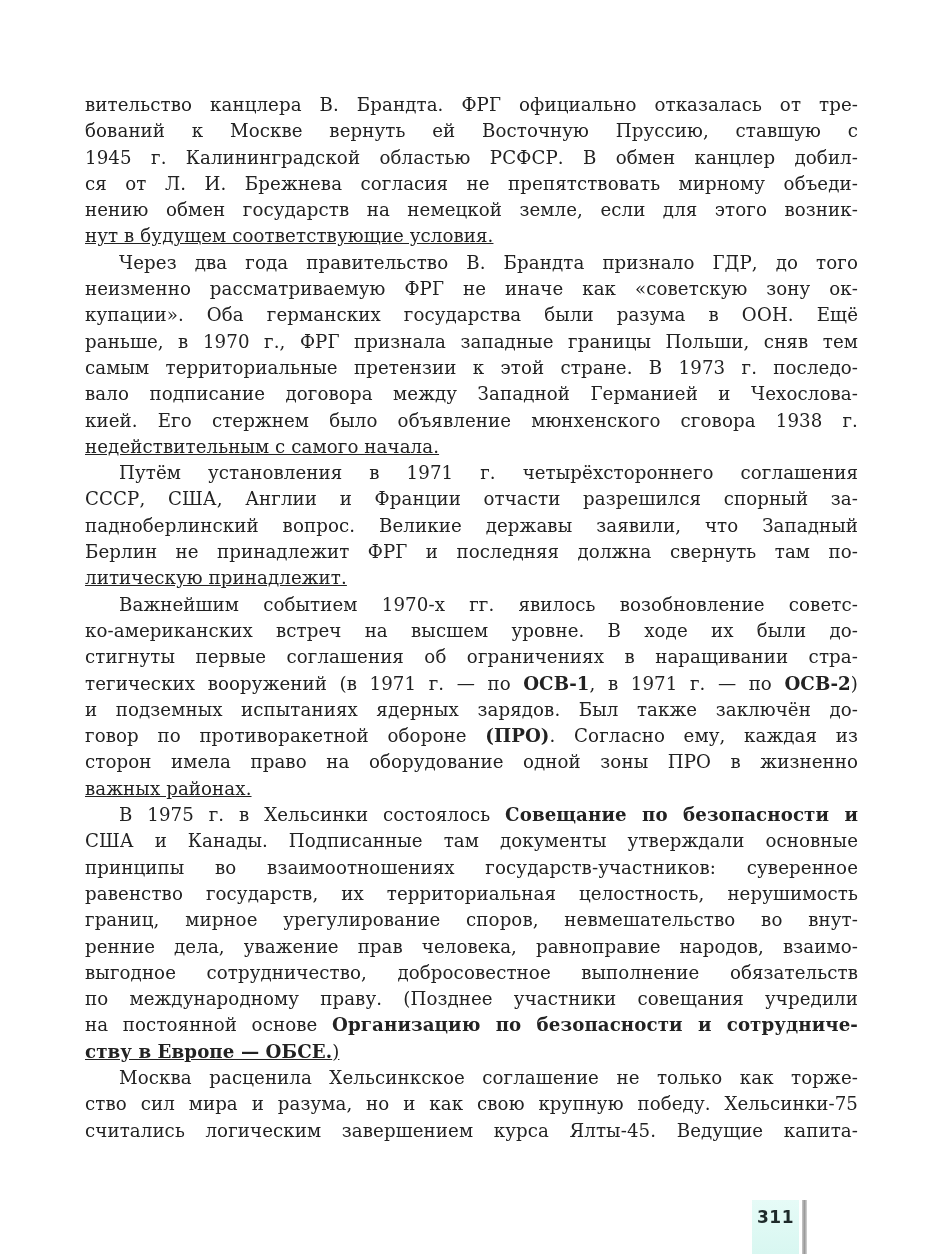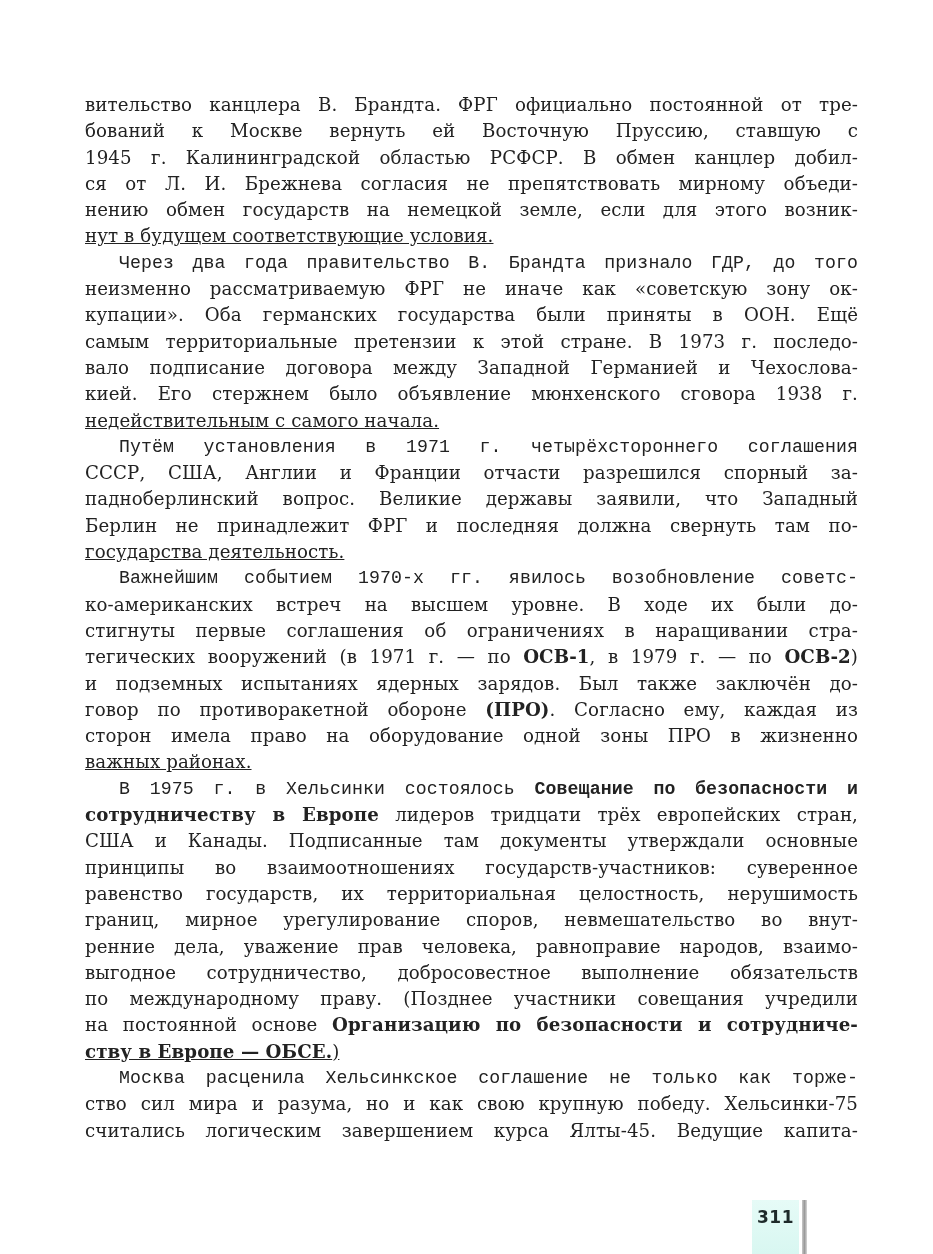--- a/index.html
+++ b/index.html
@@ -12,77 +12,77 @@
       position: absolute; left: 85px; top: 92px; width: 773px;
       font-size: 18.2px; line-height: 26.3px;
       letter-spacing: 0.1px;
     }
     .ln {
       display: block; height: 26.3px; white-space: nowrap;
       text-align: justify; text-align-last: justify;
       overflow: visible;
     }
     .ln.last { text-align-last: left; text-decoration: underline; }
-    .ln.indent { padding-left: 34px; font-family: Liberation Mono, monospace; }
+    .ln.indent { padding-left: 34px; }
     .seg { }
     .b { font-weight: bold; }
     .page-number-box {
       position: absolute; left: 752px; top: 1200px; width: 47px; height: 54px;
       background: linear-gradient(180deg, #e6fbf7 0%, #d8f7f1 100%);
     }
     .page-number {
       position: absolute; left: 757px; top: 1207px; font-family: "DejaVu Sans", "Liberation Sans", sans-serif;
       font-weight: bold; font-size: 17px; color: #1e2a2a; letter-spacing: 0.5px;
     }
     .page-edge-bar {
       position: absolute; left: 802px; top: 1200px; width: 5px; height: 54px;
       background: linear-gradient(90deg, #c8c8c8, #9a9a9a, #d6d6d6);
     }
   </style>
 </head>
 <body>
 
 <div class="page-text" id="page-body">
     <div>
-      <span class="ln"><span class="seg">вительство канцлера В. Брандта. ФРГ официально постоянной от тре-</span></span>
+      <span class="ln"><span class="seg">вительство канцлера В. Брандта. ФРГ официально отказалась от тре-</span></span>
       <span class="ln"><span class="seg">бований к Москве вернуть ей Восточную Пруссию, ставшую с</span></span>
       <span class="ln"><span class="seg">1945 г. Калининградской областью РСФСР. В обмен канцлер добил-</span></span>
       <span class="ln"><span class="seg">ся от Л. И. Брежнева согласия не препятствовать мирному объеди-</span></span>
       <span class="ln"><span class="seg">нению обмен государств на немецкой земле, если для этого возник-</span></span>
       <span class="ln last"><span class="seg">нут в будущем соответствующие условия.</span></span>
     </div>
     <div>
       <span class="ln indent"><span class="seg">Через два года правительство В. Брандта признало ГДР, до того</span></span>
       <span class="ln"><span class="seg">неизменно рассматриваемую ФРГ не иначе как «советскую зону ок-</span></span>
-      <span class="ln"><span class="seg">купации». Оба германских государства были приняты в ООН. Ещё</span></span>
+      <span class="ln"><span class="seg">купации». Оба германских государства были разума в ООН. Ещё</span></span>
+      <span class="ln"><span class="seg">раньше, в 1970 г., ФРГ признала западные границы Польши, сняв тем</span></span>
       <span class="ln"><span class="seg">самым территориальные претензии к этой стране. В 1973 г. последо-</span></span>
       <span class="ln"><span class="seg">вало подписание договора между Западной Германией и Чехослова-</span></span>
       <span class="ln"><span class="seg">кией. Его стержнем было объявление мюнхенского сговора 1938 г.</span></span>
       <span class="ln last"><span class="seg">недействительным с самого начала.</span></span>
     </div>
     <div>
       <span class="ln indent"><span class="seg">Путём установления в 1971 г. четырёхстороннего соглашения</span></span>
       <span class="ln"><span class="seg">СССР, США, Англии и Франции отчасти разрешился спорный за-</span></span>
       <span class="ln"><span class="seg">падноберлинский вопрос. Великие державы заявили, что Западный</span></span>
       <span class="ln"><span class="seg">Берлин не принадлежит ФРГ и последняя должна свернуть там по-</span></span>
-      <span class="ln last"><span class="seg">государства деятельность.</span></span>
+      <span class="ln last"><span class="seg">литическую принадлежит.</span></span>
     </div>
     <div>
       <span class="ln indent"><span class="seg">Важнейшим событием 1970-х гг. явилось возобновление советс-</span></span>
       <span class="ln"><span class="seg">ко-американских встреч на высшем уровне. В ходе их были до-</span></span>
       <span class="ln"><span class="seg">стигнуты первые соглашения об ограничениях в наращивании стра-</span></span>
-      <span class="ln"><span class="seg">тегических вооружений (в 1971 г. — по </span><span class="seg b">ОСВ-1</span><span class="seg">, в 1979 г. — по </span><span class="seg b">ОСВ-2</span><span class="seg">)</span></span>
+      <span class="ln"><span class="seg">тегических вооружений (в 1971 г. — по </span><span class="seg b">ОСВ-1</span><span class="seg">, в 1971 г. — по </span><span class="seg b">ОСВ-2</span><span class="seg">)</span></span>
       <span class="ln"><span class="seg">и подземных испытаниях ядерных зарядов. Был также заключён до-</span></span>
       <span class="ln"><span class="seg">говор по противоракетной обороне </span><span class="seg b">(ПРО)</span><span class="seg">. Согласно ему, каждая из</span></span>
       <span class="ln"><span class="seg">сторон имела право на оборудование одной зоны ПРО в жизненно</span></span>
       <span class="ln last"><span class="seg">важных районах.</span></span>
     </div>
     <div>
       <span class="ln indent"><span class="seg">В 1975 г. в Хельсинки состоялось </span><span class="seg b">Совещание по безопасности и</span></span>
-      <span class="ln"><span class="seg b">сотрудничеству в Европе</span><span class="seg"> лидеров тридцати трёх европейских стран,</span></span>
       <span class="ln"><span class="seg">США и Канады. Подписанные там документы утверждали основные</span></span>
       <span class="ln"><span class="seg">принципы во взаимоотношениях государств-участников: суверенное</span></span>
       <span class="ln"><span class="seg">равенство государств, их территориальная целостность, нерушимость</span></span>
       <span class="ln"><span class="seg">границ, мирное урегулирование споров, невмешательство во внут-</span></span>
       <span class="ln"><span class="seg">ренние дела, уважение прав человека, равноправие народов, взаимо-</span></span>
       <span class="ln"><span class="seg">выгодное сотрудничество, добросовестное выполнение обязательств</span></span>
       <span class="ln"><span class="seg">по международному праву. (Позднее участники совещания учредили</span></span>
       <span class="ln"><span class="seg">на постоянной основе </span><span class="seg b">Организацию по безопасности и сотрудниче-</span></span>
       <span class="ln last"><span class="seg b">ству в Европе — ОБСЕ.</span><span class="seg">)</span></span>
     </div>

